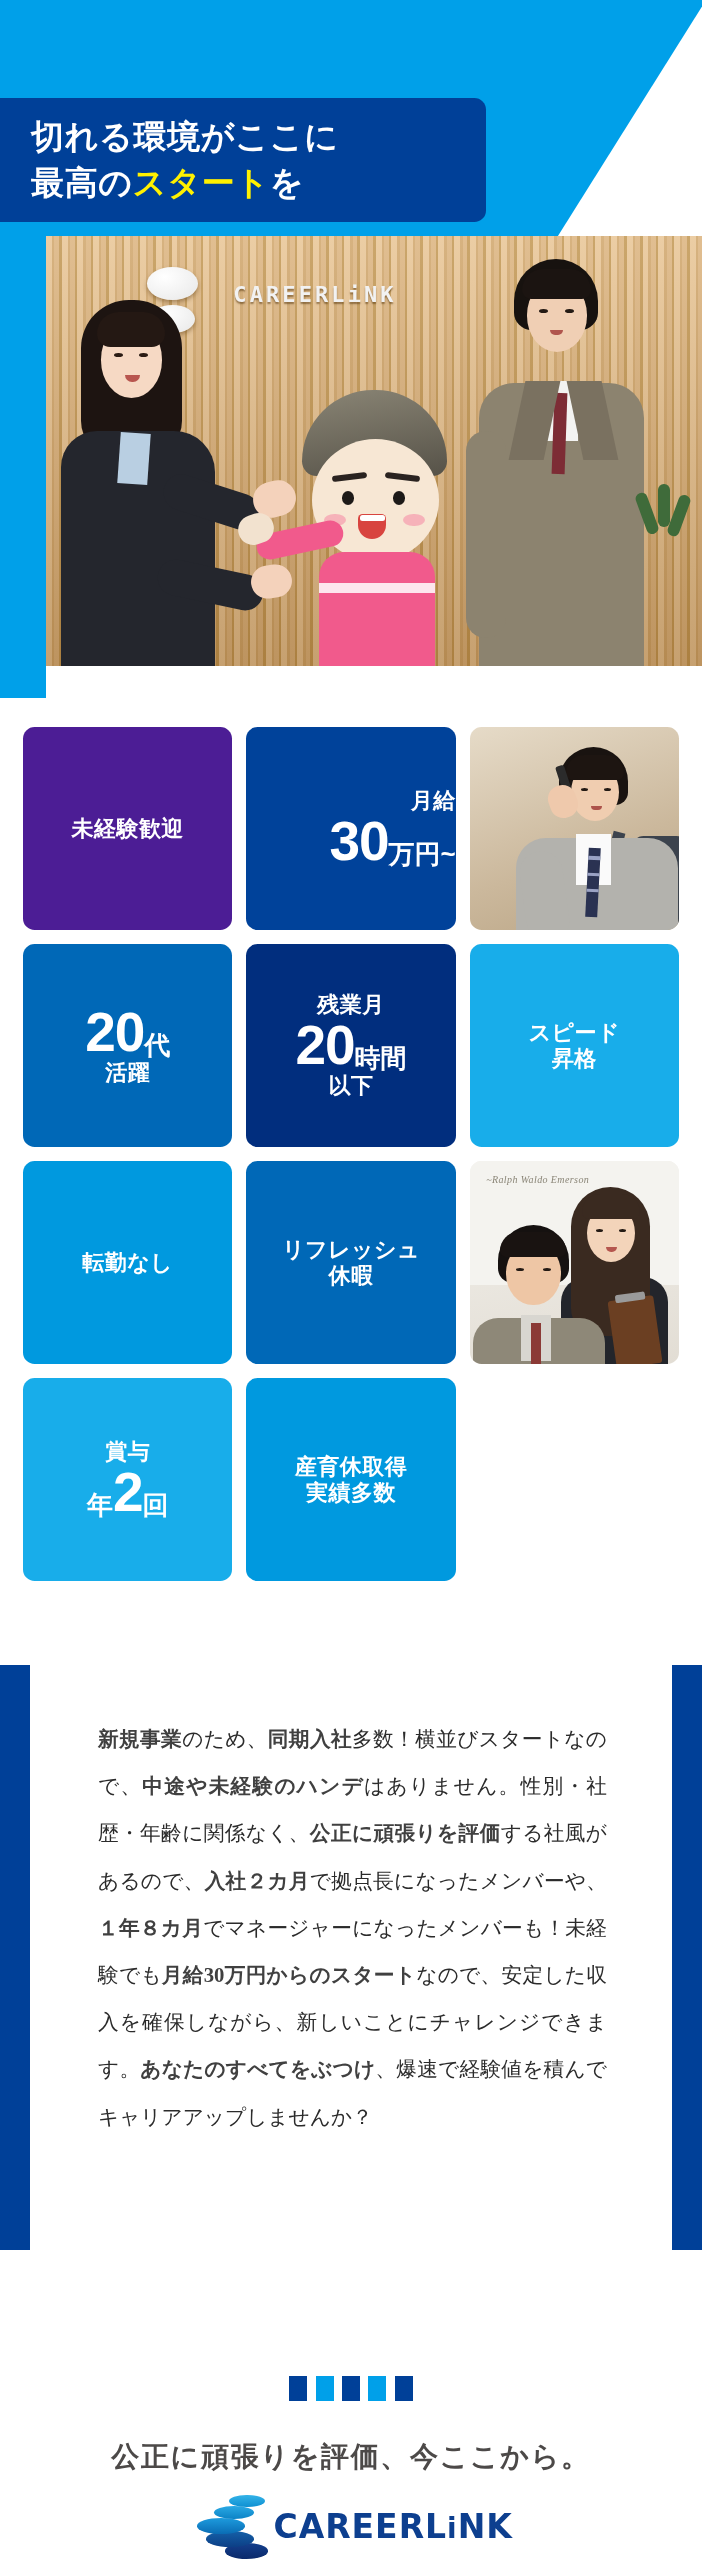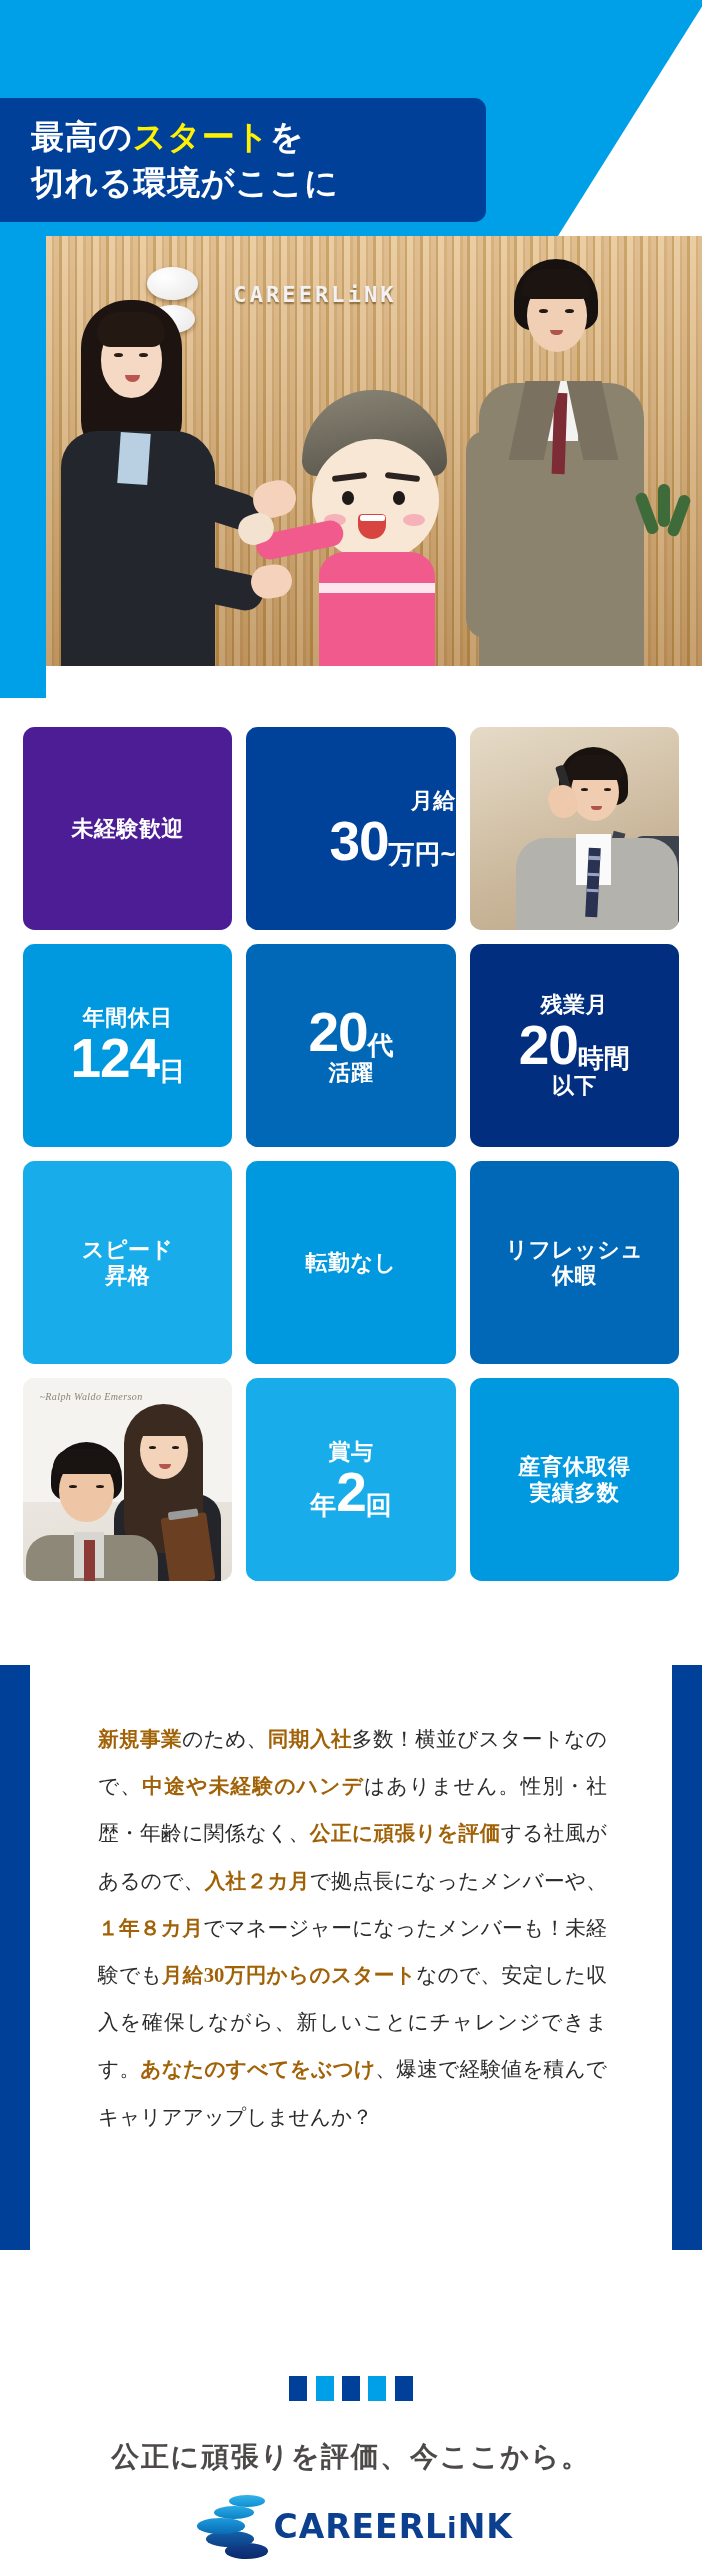--- a/index.html
+++ b/index.html
@@ -171,21 +171,21 @@
   
   .msg-wrap{position:absolute;left:0;top:1665px;width:702px;height:628px;}
   .msg-bar-l{position:absolute;left:0;top:0;width:30px;height:585px;background:#004098;}
   .msg-bar-r{position:absolute;right:0;top:0;width:30px;height:585px;background:#004098;}
   .msg-body{
     position:absolute;left:98px;top:51px;width:509px;
     font-size:20.7px;line-height:2.28;color:#2b2b2b;
     font-family:"Liberation Serif","DejaVu Serif",serif;
     text-align:justify;
   }
-  .msg-body b{color:#a16207;font-weight:bold;}
+  .msg-body b{color:#404040;font-weight:bold;}
 
   
   .dots{position:absolute;left:0;top:2376px;width:702px;display:flex;justify-content:center;gap:8.3px;}
   .dots span{display:block;width:18px;height:25px;}
 
   .tagline{
     position:absolute;left:0;top:2438px;width:702px;text-align:center;
     font-size:28px;font-weight:bold;letter-spacing:.06em;color:#4c4948;
     font-family:"Liberation Serif","DejaVu Serif",serif;
   }
@@ -207,22 +207,22 @@
 </head>
 <body>
 
 <div class="page">
 
   <section class="hero">
     <div class="hero-bg"></div>
     <div class="hero-bg2"></div>
 
     <div class="title-box">
+      <div class="title-line">切れる環境がここに</div>
       <div class="title-line"><span>最高の</span><span class="t-hl">スタート</span><span>を</span></div>
-      <div class="title-line">切れる環境がここに</div>
     </div>
 
     <div class="hero-photo">
       <div class="wood"></div>
       <div class="wood-shade"></div>
       <div class="sign-dot"></div>
       <div class="sign-dot d2"></div>
       <div class="sign">CAREERLiNK</div>
 
       <div class="w-hair"></div>
@@ -296,27 +296,20 @@
           <i style="top:41px"></i>
         </div>
         <div class="p1-hair"></div>
         <div class="p1-face"></div>
         <div class="p1-bang"></div>
         <div class="p1-eye l"></div>
         <div class="p1-eye r"></div>
         <div class="p1-mouth"></div>
         <div class="p1-phone"></div>
         <div class="p1-hand"></div>
-      </div>
-      <div class="card" style="background: rgb(0, 153, 223);">
-        <div class="sm">年間休日</div>
-        <div class="row b">
-          <span class="num">124</span>
-          <span class="unit">日</span>
-        </div>
       </div>
       <div class="card" style="background: rgb(0, 104, 183);">
         <div class="row b">
           <span class="num">20</span>
           <span class="unit">代</span>
         </div>
         <div class="sm">活躍</div>
       </div>
       <div class="card" style="background: rgb(1, 46, 126);">
         <div class="sm">残業月</div>

